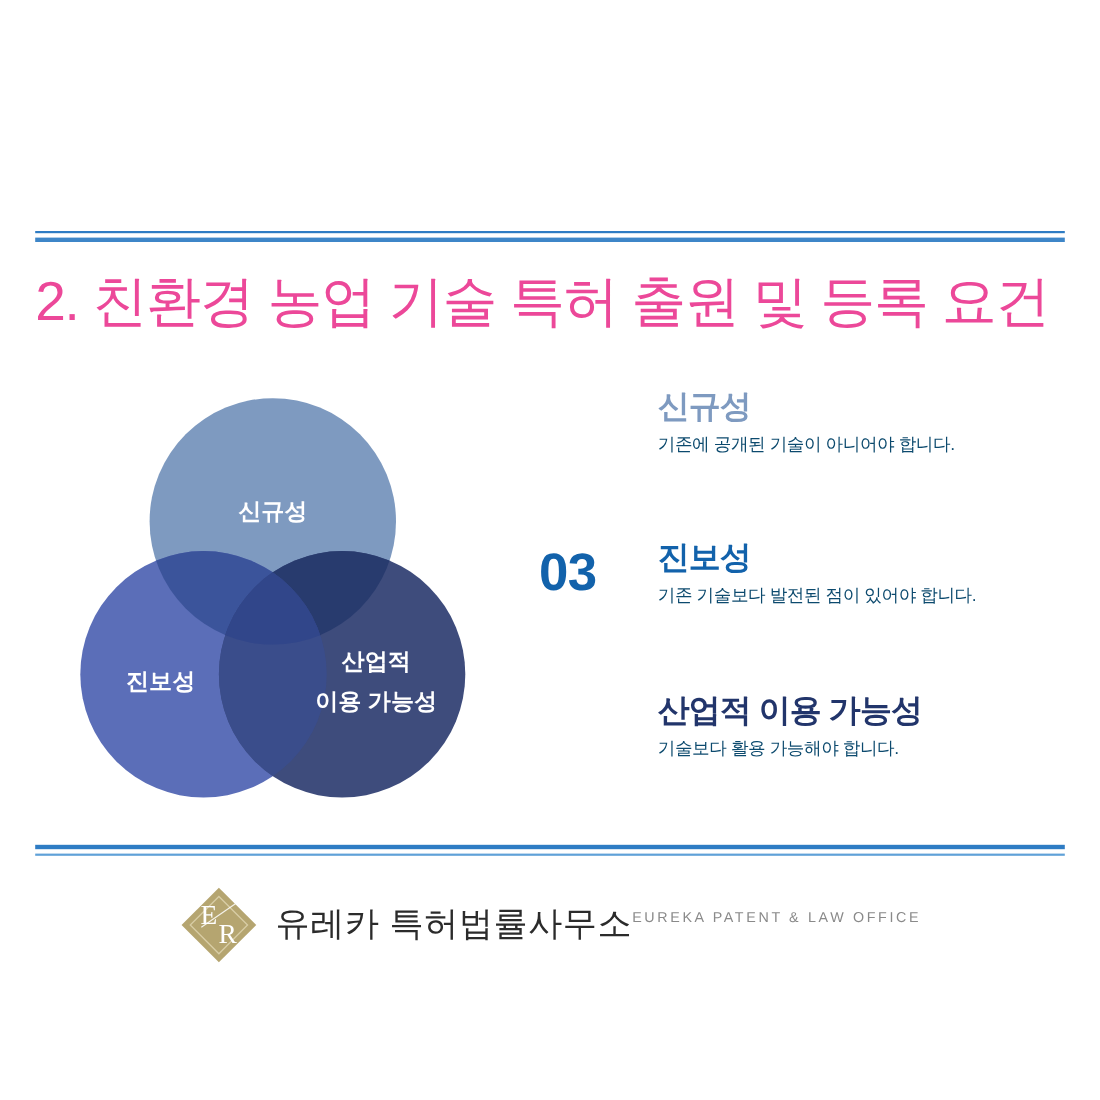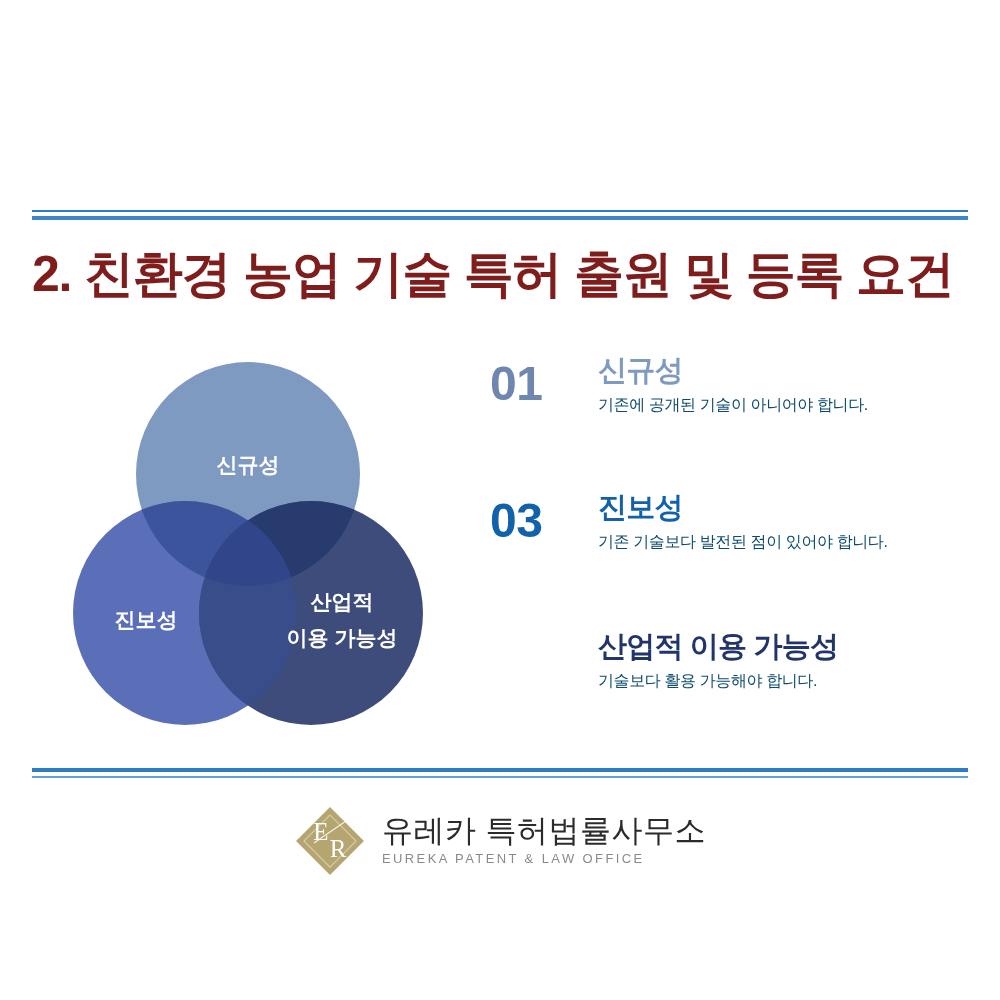--- a/index.html
+++ b/index.html
@@ -45,23 +45,23 @@
     background: #3E86C8;
   }
 
   
   .page-title {
     position: absolute;
     left: 32px;
     top: 246px;
     width: 936px;
     font-size: 50px;
-    font-weight: 700;
+    font-weight: 400;
     letter-spacing: -1.2px;
-    color: #7f1d1d;
+    color: #ec4899;
     white-space: nowrap;
     line-height: 1.15;
   }
 
   
   .venn {
     position: absolute;
     left: 52px;
     top: 356px;
     width: 400px;
@@ -170,21 +170,20 @@
     gap: 16px;
   }
   .logo-mark {
     width: 72px;
     height: 72px;
     position: relative;
     flex: 0 0 auto;
   }
   .logo-text {
     display: flex;
-    flex-direction: column;
     justify-content: center;
     padding-bottom: 2px;
   }
   .logo-ko {
     font-size: 31px;
     font-weight: 400;
     letter-spacing: 0.5px;
     color: #2B2B2B;
     line-height: 1.1;
     white-space: nowrap;
@@ -251,21 +250,20 @@
       <text class="venn-label left" x="94" y="265" text-anchor="middle" dominant-baseline="middle">진보성</text>
 
       <text class="venn-label right" x="290" y="247" text-anchor="middle" dominant-baseline="middle">산업적</text>
       <text class="venn-label right" x="290" y="283" text-anchor="middle" dominant-baseline="middle">이용 가능성</text>
     </svg>
   </div>
 
   <div class="req-list">
 
     <div class="req-item i0">
-      <div class="req-num" style="color:#6E86B0;">01</div>
       <div class="req-body">
         <div class="req-title" style="color:#7E9AC0;">신규성</div>
         <div class="req-desc">기존에 공개된 기술이 아니어야 합니다.</div>
       </div>
     </div>
 
     <div class="req-item i1">
       <div class="req-num" style="color:#1262AB;">03</div>
       <div class="req-body">
         <div class="req-title" style="color:#1262AB;">진보성</div>

